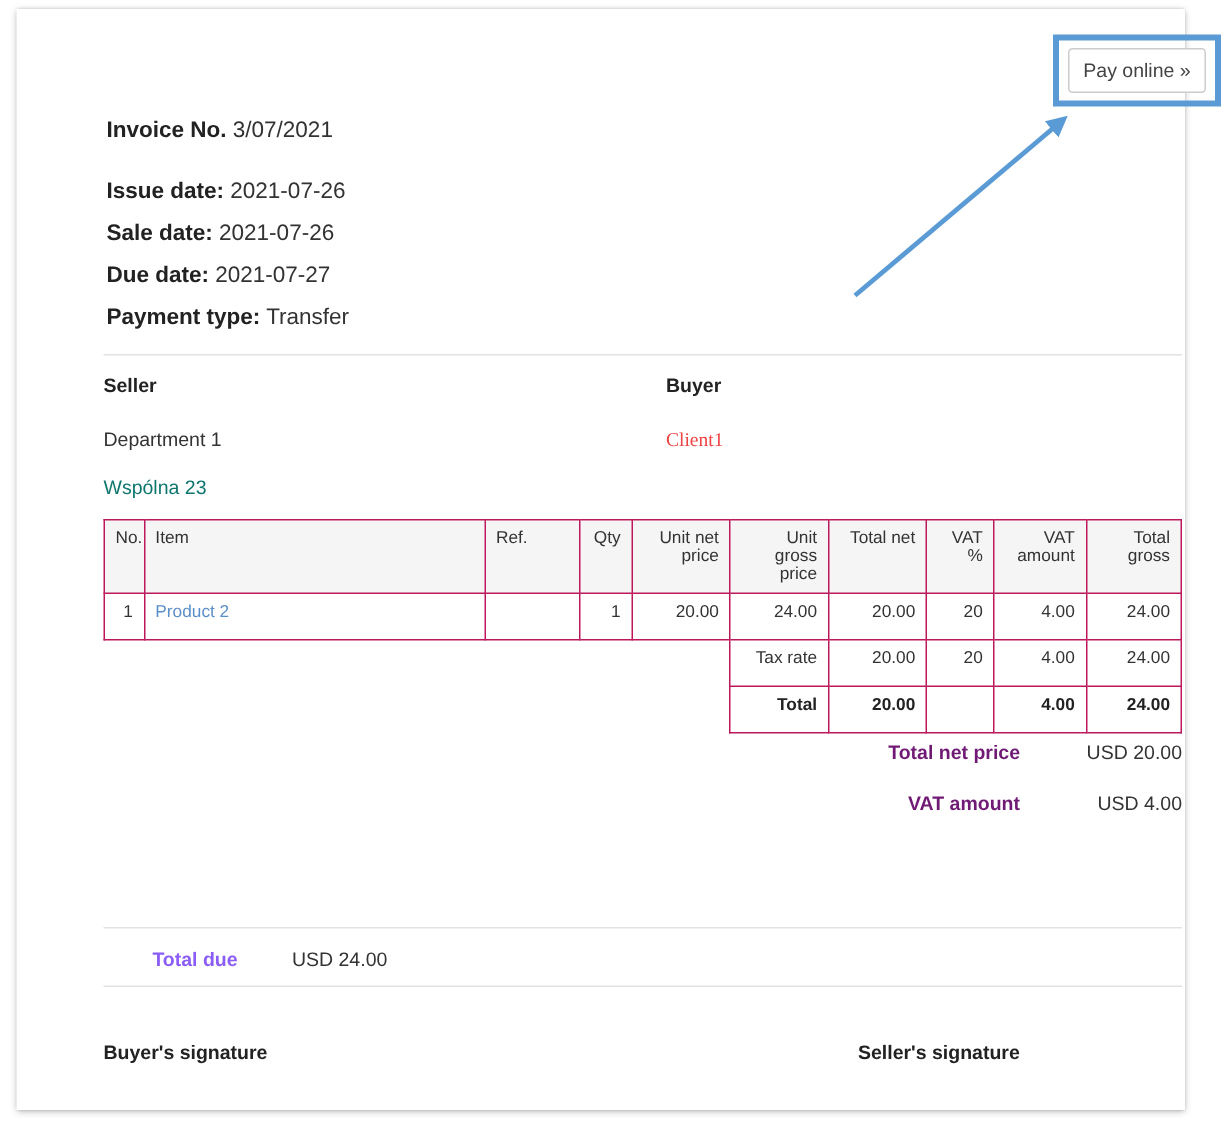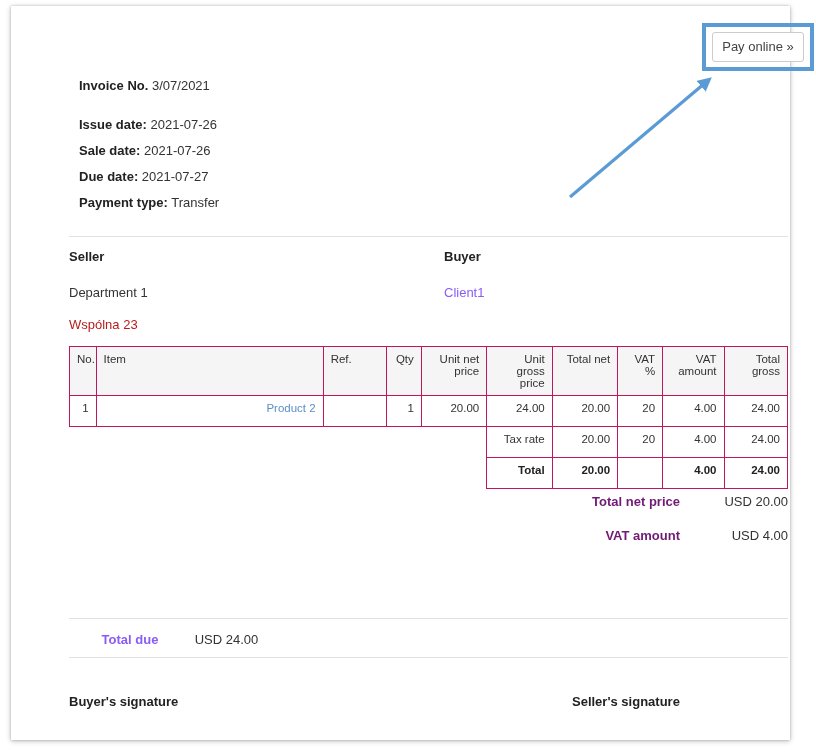--- a/index.html
+++ b/index.html
@@ -72,24 +72,24 @@
     left: 515px;
     top: 60px;
     width: 170px;
     height: 145px;
     pointer-events: none;
   }
 
   
   .meta {
     position: absolute;
-    left: 40px;
+    left: 32px;
     top: 72px;
     width: 400px;
-    font-size: 13px;
+    font-size: 15px;
     color: #333333;
   }
   .meta .line { margin-bottom: 11px; white-space: nowrap; }
   .meta .invoice-no { margin-bottom: 24px; }
   .meta b { font-weight: bold; color: #222222; }
 
   
   .rule {
     position: absolute;
     left: 30px;
@@ -99,22 +99,22 @@
   }
   .rule-parties { top: 230px; }
   .rule-totaldue-top { top: 612px; }
   .rule-totaldue-bottom { top: 651px; }
 
   
   .party-seller { position: absolute; left: 30px; top: 243px; font-size: 13px; }
   .party-buyer  { position: absolute; left: 405px; top: 243px; font-size: 13px; }
   .party-title { font-weight: bold; color: #222222; margin-bottom: 21px; }
   .party-name { margin-bottom: 16px; color: #333333; }
-  .party-name.link { color: #8b5cf6; cursor: pointer; }
-  .party-addr { line-height: 17px; color: #b91c1c; }
+  .party-name.link { color: #ef4444; cursor: pointer; font-family: Liberation Serif, serif; }
+  .party-addr { line-height: 17px; color: #0f766e; }
 
   
   .items {
     position: absolute;
     left: 30px;
     top: 340px;
     width: 719px;
     border-collapse: collapse;
     font-size: 11.5px;
     table-layout: fixed;
@@ -137,21 +137,21 @@
   .items .c-item   { width: 222px; text-align: left; }
   .items .c-ref    { width: 62px;  text-align: left; }
   .items .c-qty    { width: 34px;  text-align: right; }
   .items .c-unp    { width: 64px;  text-align: right; }
   .items .c-ugp    { width: 64px;  text-align: right; }
   .items .c-tnet   { width: 64px;  text-align: right; }
   .items .c-vatp   { width: 44px;  text-align: right; }
   .items .c-vata   { width: 60px;  text-align: right; }
   .items .c-tgross { width: 62px;  text-align: right; }
   .items td.r { text-align: right; }
-  .items td.l { text-align: right; }
+  .items td.l { text-align: left; }
   .items .blank { border: none; }
   .items .item-link { color: #5b8fc9; cursor: pointer; }
   .items tbody td { height: 18px; }
   .items .bold { font-weight: bold; color: #222222; }
 
   
   .summary {
     position: absolute;
     left: 449px;
     top: 488px;

